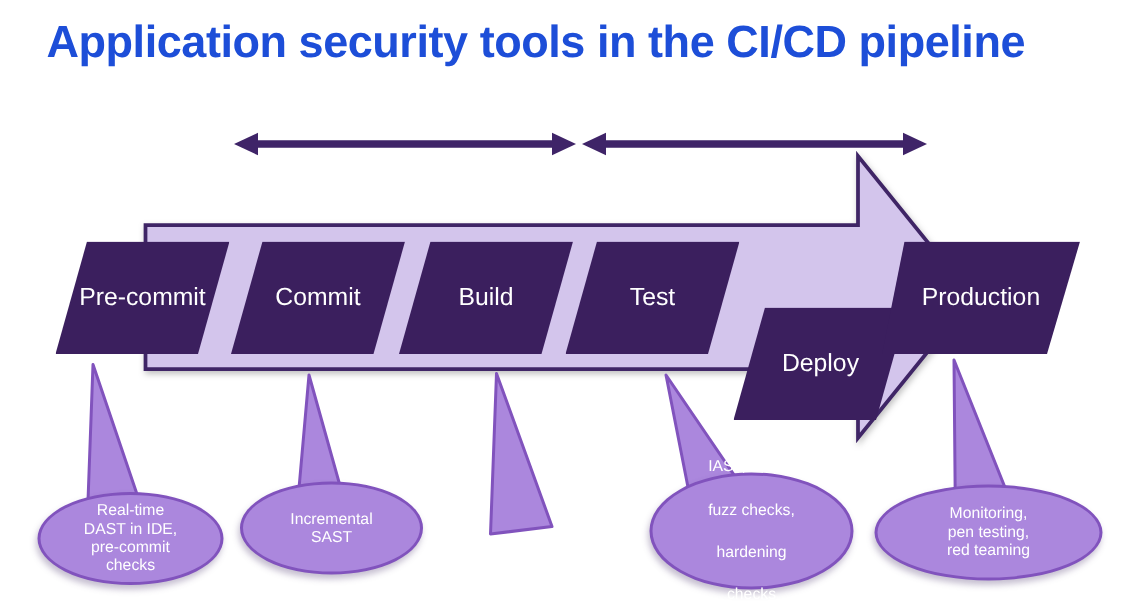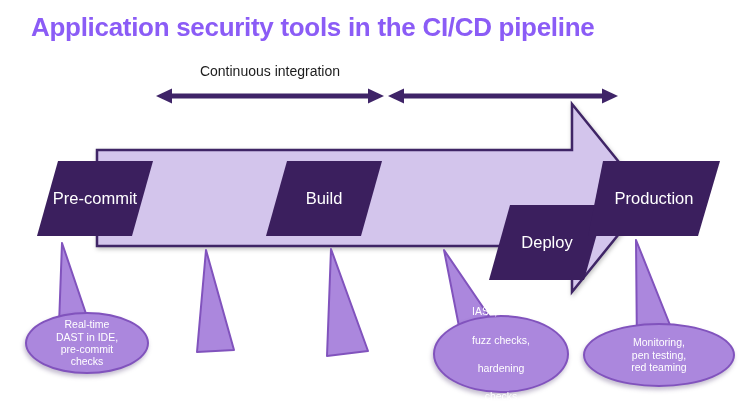--- a/index.html
+++ b/index.html
@@ -2,21 +2,21 @@
 <html><head>
 <meta charset="utf-8">
 <style>
   html,body{margin:0;padding:0;background:#ffffff;}
   .canvas{
     position:relative;width:752px;height:406px;background:#ffffff;
     font-family:"Liberation Sans",sans-serif;overflow:hidden;
   }
   .title{
     position:absolute;left:31px;top:12px;margin:0;
-    font-size:26px;font-weight:700;color:#8b5cf6;letter-spacing:-0.3px;white-space:nowrap;
+    font-size:30px;font-weight:700;color:#1d4ed8;letter-spacing:-0.3px;white-space:nowrap;
   }
   .phase-label{
     position:absolute;top:63px;font-size:14px;color:#1c1c1c;text-align:center;white-space:nowrap;
   }
   .phase-label.ci{left:155px;width:230px;}
   .phase-label.cd{left:370px;width:265px;}
   svg.gfx{position:absolute;left:0;top:0;}
   .stage{
     position:absolute;top:161px;height:75px;background:#3b1f5e;
     display:flex;align-items:center;justify-content:center;
@@ -28,34 +28,33 @@
   #stage-2{left:266px;width:116px;}
   #stage-3{left:377px;width:116px;}
   #stage-4{left:489px;width:116px;margin-top:44px;}
   #stage-5{left:588px;width:132px;clip-path:polygon(15px 0,100% 0,calc(100% - 22px) 100%,0 100%);}
   .callout{
     position:absolute;background:#ab87dd;border:2px solid #8153bd;border-radius:50%;
     display:flex;flex-direction:column;align-items:center;justify-content:center;
     color:#ffffff;font-size:10.5px;line-height:12.4px;text-align:center;
     box-shadow:-1px 3px 4px rgba(90,70,120,0.35);
   }
-  #callout-0{left:25px;top:312px;width:120px;height:58px;}
+  #callout-0{left:25px;top:328px;width:120px;height:58px;}
   #callout-1{left:160px;top:321px;width:118px;height:58px;}
   #callout-2{left:295px;top:318px;width:122px;height:72px;}
   #callout-3{left:433px;top:315px;width:132px;height:74px;gap:16px;}
   #callout-4{left:583px;top:323px;width:148px;height:60px;}
 </style>
 </head>
 <body>
 
 <div class="canvas">
 
   <h1 class="title">Application security tools in the CI/CD pipeline</h1>
 
-  <div class="phase-label ci">Continuous integration</div>
 
   <svg class="gfx" width="752" height="406" viewBox="0 0 752 406">
 
     <g fill="#3f2468" stroke="none">
       <rect x="168" y="93.5" width="204" height="5"></rect>
       <polygon points="156,96 172,88.5 172,103.5"></polygon>
       <polygon points="384,96 368,88.5 368,103.5"></polygon>
     </g>
 
     <g fill="#3f2468" stroke="none">
@@ -71,35 +70,45 @@
       <polygon points="206,250 197,352 234,350"></polygon>
       <polygon points="331,249 327,356 368,351"></polygon>
       <polygon points="444,250 464,352 508,344"></polygon>
       <polygon points="636,240 637,352 678,345"></polygon>
     </g>
   </svg>
 
   <div class="stage" id="stage-0">
     <span>Pre-commit</span>
   </div>
+  <div class="stage" id="stage-1">
+    <span>Commit</span>
+  </div>
   <div class="stage" id="stage-2">
     <span>Build</span>
+  </div>
+  <div class="stage" id="stage-3">
+    <span>Test</span>
   </div>
   <div class="stage" id="stage-4">
     <span>Deploy</span>
   </div>
   <div class="stage" id="stage-5">
     <span>Production</span>
   </div>
 
   <div class="callout" id="callout-0">
     <div>Real-time</div>
     <div>DAST in IDE,</div>
     <div>pre-commit</div>
     <div>checks</div>
+  </div>
+  <div class="callout" id="callout-1">
+    <div>Incremental</div>
+    <div>SAST</div>
   </div>
   <div class="callout" id="callout-3">
     <div>IAST, DAST,</div>
     <div>fuzz checks,</div>
     <div>hardening</div>
     <div>checks</div>
   </div>
   <div class="callout" id="callout-4">
     <div>Monitoring,</div>
     <div>pen testing,</div>

